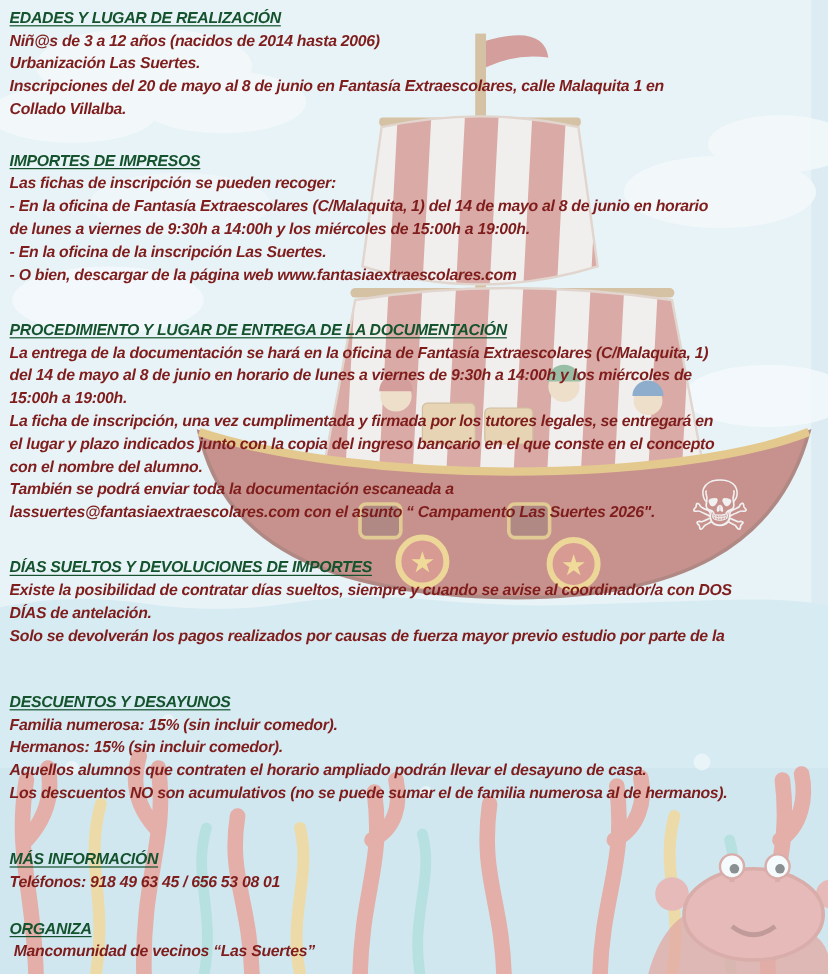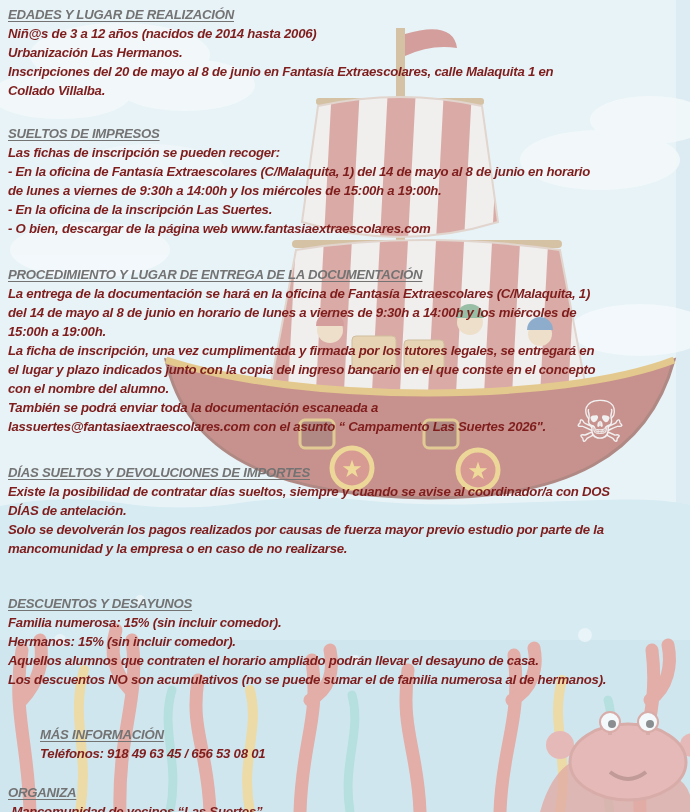--- a/index.html
+++ b/index.html
@@ -21,29 +21,29 @@
   .content h2, .content p {
     margin:0;
     font-size:13.2px;
     line-height:19px;
     font-weight:bold;
     font-style:italic;
     letter-spacing:-0.25px;
     white-space:nowrap;
   }
   .content h2 {
-    color:#737373;
+    color:#14532d;
     text-decoration:underline;
     text-underline-offset:2px;
   }
   .content p { color:#7f1d1d; }
   section.mb24 { margin-bottom:24px; }
   section.mb27 { margin-bottom:27px; }
   section.mb36 { margin-bottom:36px; }
-  section.mb20 { margin-bottom:20px;margin-left:32px; }
+  section.mb20 { margin-bottom:20px; }
   section.mb0  { margin-bottom:0; }
 </style>
 </head>
 <body>
 
 <div class="flyer">
 
   <svg class="bg" viewBox="0 0 690 812" xmlns="http://www.w3.org/2000/svg" aria-hidden="true">
     <defs>
       <pattern id="sailstripes" patternUnits="userSpaceOnUse" width="56" height="500" patternTransform="rotate(3)">
@@ -152,27 +152,27 @@
       <circle cx="650" cy="724" r="4" fill="#333333"></circle>
       <path d="M610,772 q18,14 36,0" stroke="#9c4a42" stroke-width="4" fill="none"></path>
     </g>
   </svg>
 
   <div class="content">
 
     <section class="mb24">
       <h2>EDADES Y LUGAR DE REALIZACIÓN</h2>
       <p>Niñ@s de 3 a 12 años (nacidos de 2014 hasta 2006)</p>
-      <p>Urbanización Las Hermanos.</p>
+      <p>Urbanización Las Suertes.</p>
       <p>Inscripciones del 20 de mayo al 8 de junio en Fantasía Extraescolares, calle Malaquita 1 en</p>
       <p>Collado Villalba.</p>
     </section>
 
     <section class="mb27">
-      <h2>SUELTOS DE IMPRESOS</h2>
+      <h2>IMPORTES DE IMPRESOS</h2>
       <p>Las fichas de inscripción se pueden recoger:</p>
       <p>- En la oficina de Fantasía Extraescolares (C/Malaquita, 1) del 14 de mayo al 8 de junio en horario</p>
       <p>de lunes a viernes de 9:30h a 14:00h y los miércoles de 15:00h a 19:00h.</p>
       <p>- En la oficina de la inscripción Las Suertes.</p>
       <p>- O bien, descargar de la página web www.fantasiaextraescolares.com</p>
     </section>
 
     <section class="mb27">
       <h2>PROCEDIMIENTO Y LUGAR DE ENTREGA DE LA DOCUMENTACIÓN</h2>
       <p>La entrega de la documentación se hará en la oficina de Fantasía Extraescolares (C/Malaquita, 1)</p>
@@ -183,21 +183,20 @@
       <p>con el nombre del alumno.</p>
       <p>También se podrá enviar toda la documentación escaneada a</p>
       <p>lassuertes@fantasiaextraescolares.com con el asunto “ Campamento Las Suertes 2026".</p>
     </section>
 
     <section class="mb36">
       <h2>DÍAS SUELTOS Y DEVOLUCIONES DE IMPORTES</h2>
       <p>Existe la posibilidad de contratar días sueltos, siempre y cuando se avise al coordinador/a con DOS</p>
       <p>DÍAS de antelación.</p>
       <p>Solo se devolverán los pagos realizados por causas de fuerza mayor previo estudio por parte de la</p>
-      <p>mancomunidad y la empresa o en caso de no realizarse.</p>
     </section>
 
     <section class="mb36">
       <h2>DESCUENTOS Y DESAYUNOS</h2>
       <p>Familia numerosa: 15% (sin incluir comedor).</p>
       <p>Hermanos: 15% (sin incluir comedor).</p>
       <p>Aquellos alumnos que contraten el horario ampliado podrán llevar el desayuno de casa.</p>
       <p>Los descuentos NO son acumulativos (no se puede sumar el de familia numerosa al de hermanos).</p>
     </section>
 

